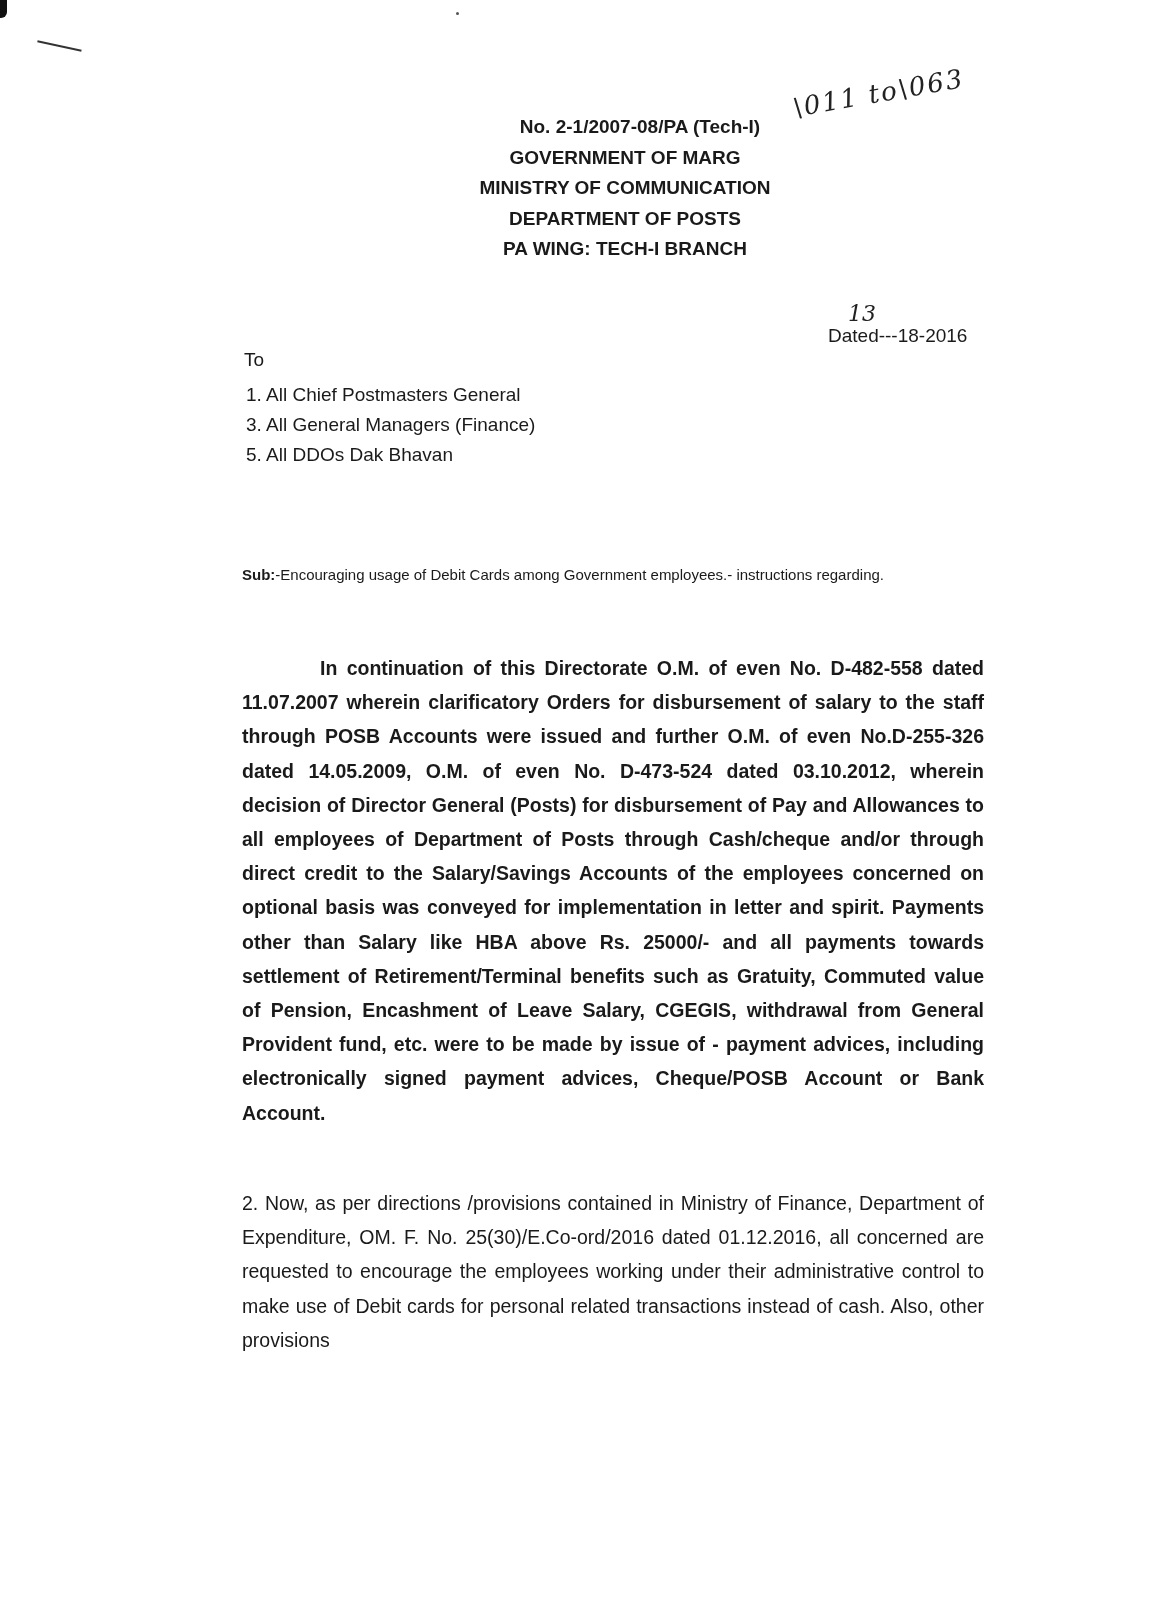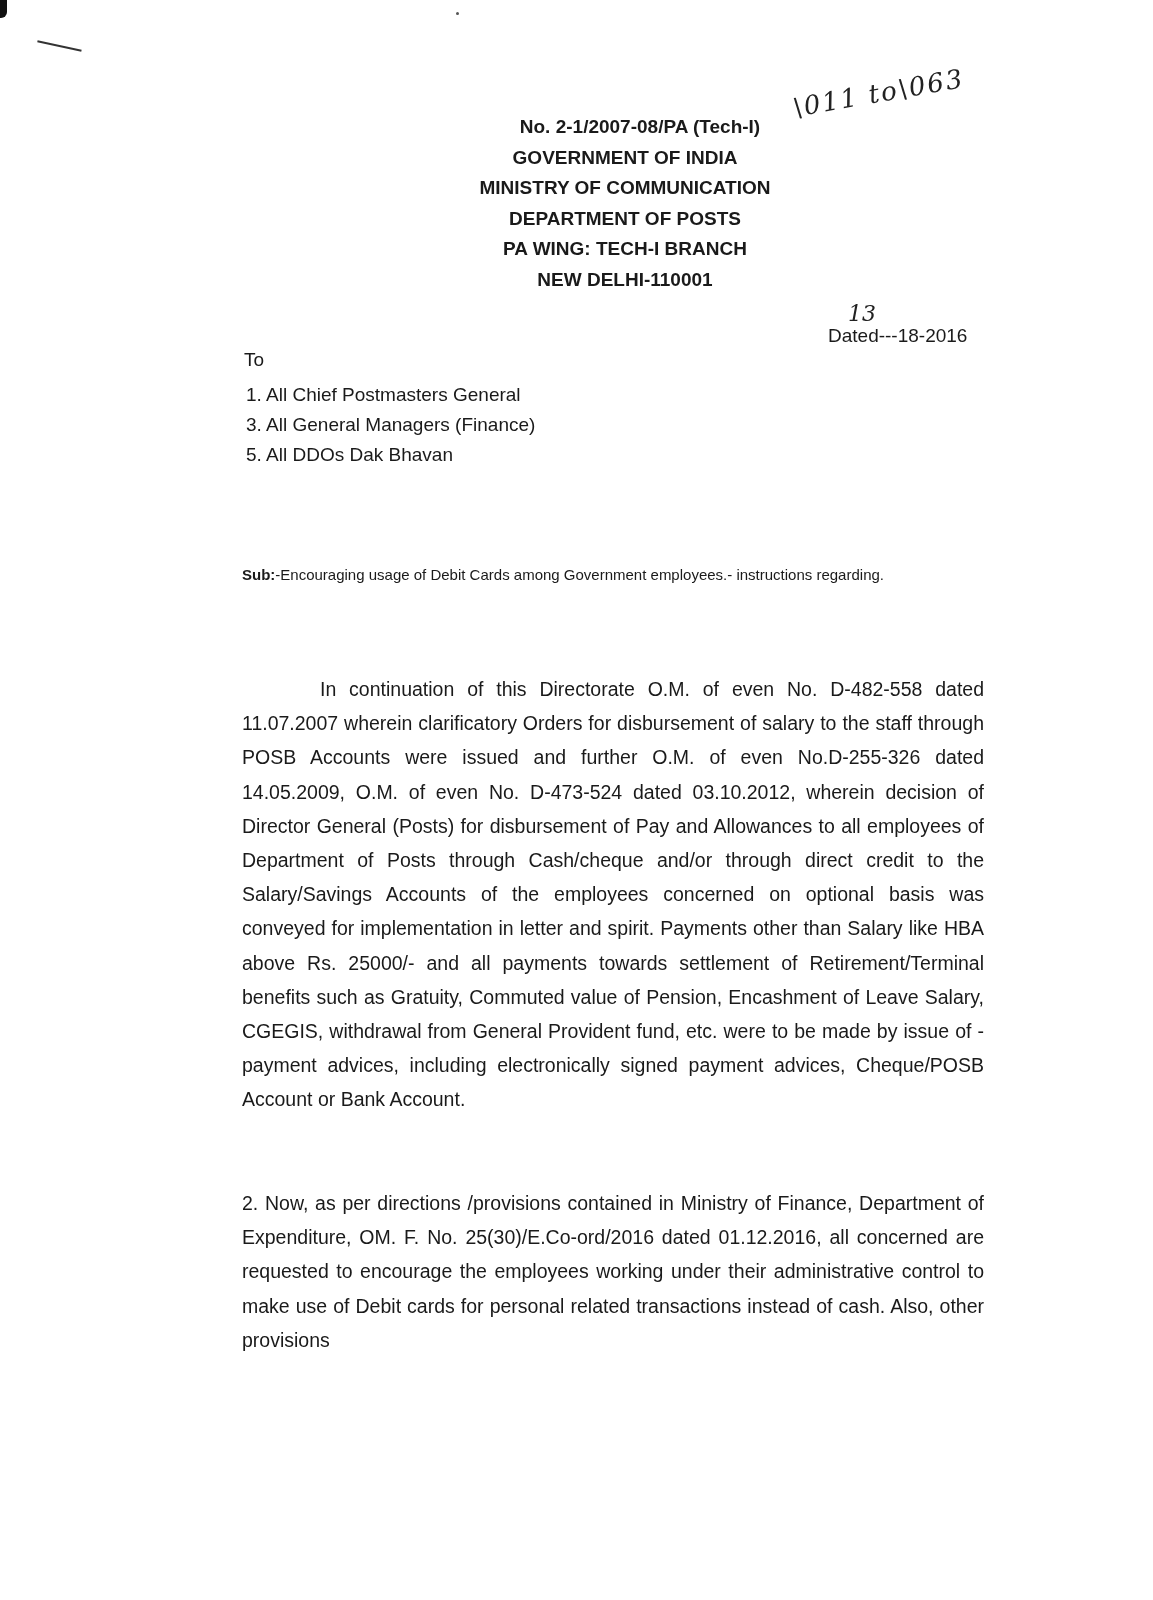--- a/index.html
+++ b/index.html
@@ -37,38 +37,37 @@
   }
   .subject {
     position: absolute; left: 242px; top: 560px; width: 770px;
     font-size: 15px; line-height: 30px;
   }
   .subject b { font-weight: bold; }
   .para {
     position: absolute; left: 242px; width: 742px;
     font-size: 19.5px; line-height: 34.2px; text-align: justify;
   }
-  .para1 { top: 672px; text-indent: 78px; }
+  .para1 { top: 651px; text-indent: 78px; font-weight: bold; }
   .para2 { top: 1186px; }
   .speck { position: absolute; background: #555; border-radius: 50%; }
 </style>
 </head>
 <body>
 
 <div class="corner-mark"></div>
 <div class="stray-line"></div>
 <div class="speck" style="left:456px;top:12px;width:3px;height:3px;"></div>
 
 <div class="header-block">
   <div class="ref-no">No. 2-1/2007-08/PA (Tech-I)</div>
-  <div>GOVERNMENT OF INDIA</div>
+  <div>GOVERNMENT OF MARG</div>
   <div>MINISTRY OF COMMUNICATION</div>
   <div>DEPARTMENT OF POSTS</div>
   <div>PA WING: TECH-I BRANCH</div>
-  <div>NEW DELHI-110001</div>
 </div>
 
 <div class="handwritten hw-range">\011 to\063</div>
 <div class="handwritten hw-day">13</div>
 
 <div class="dated">Dated---18-2016</div>
 
 <div class="to-label">To</div>
 <ul class="addressees">
   <li>1. All Chief Postmasters General</li>

